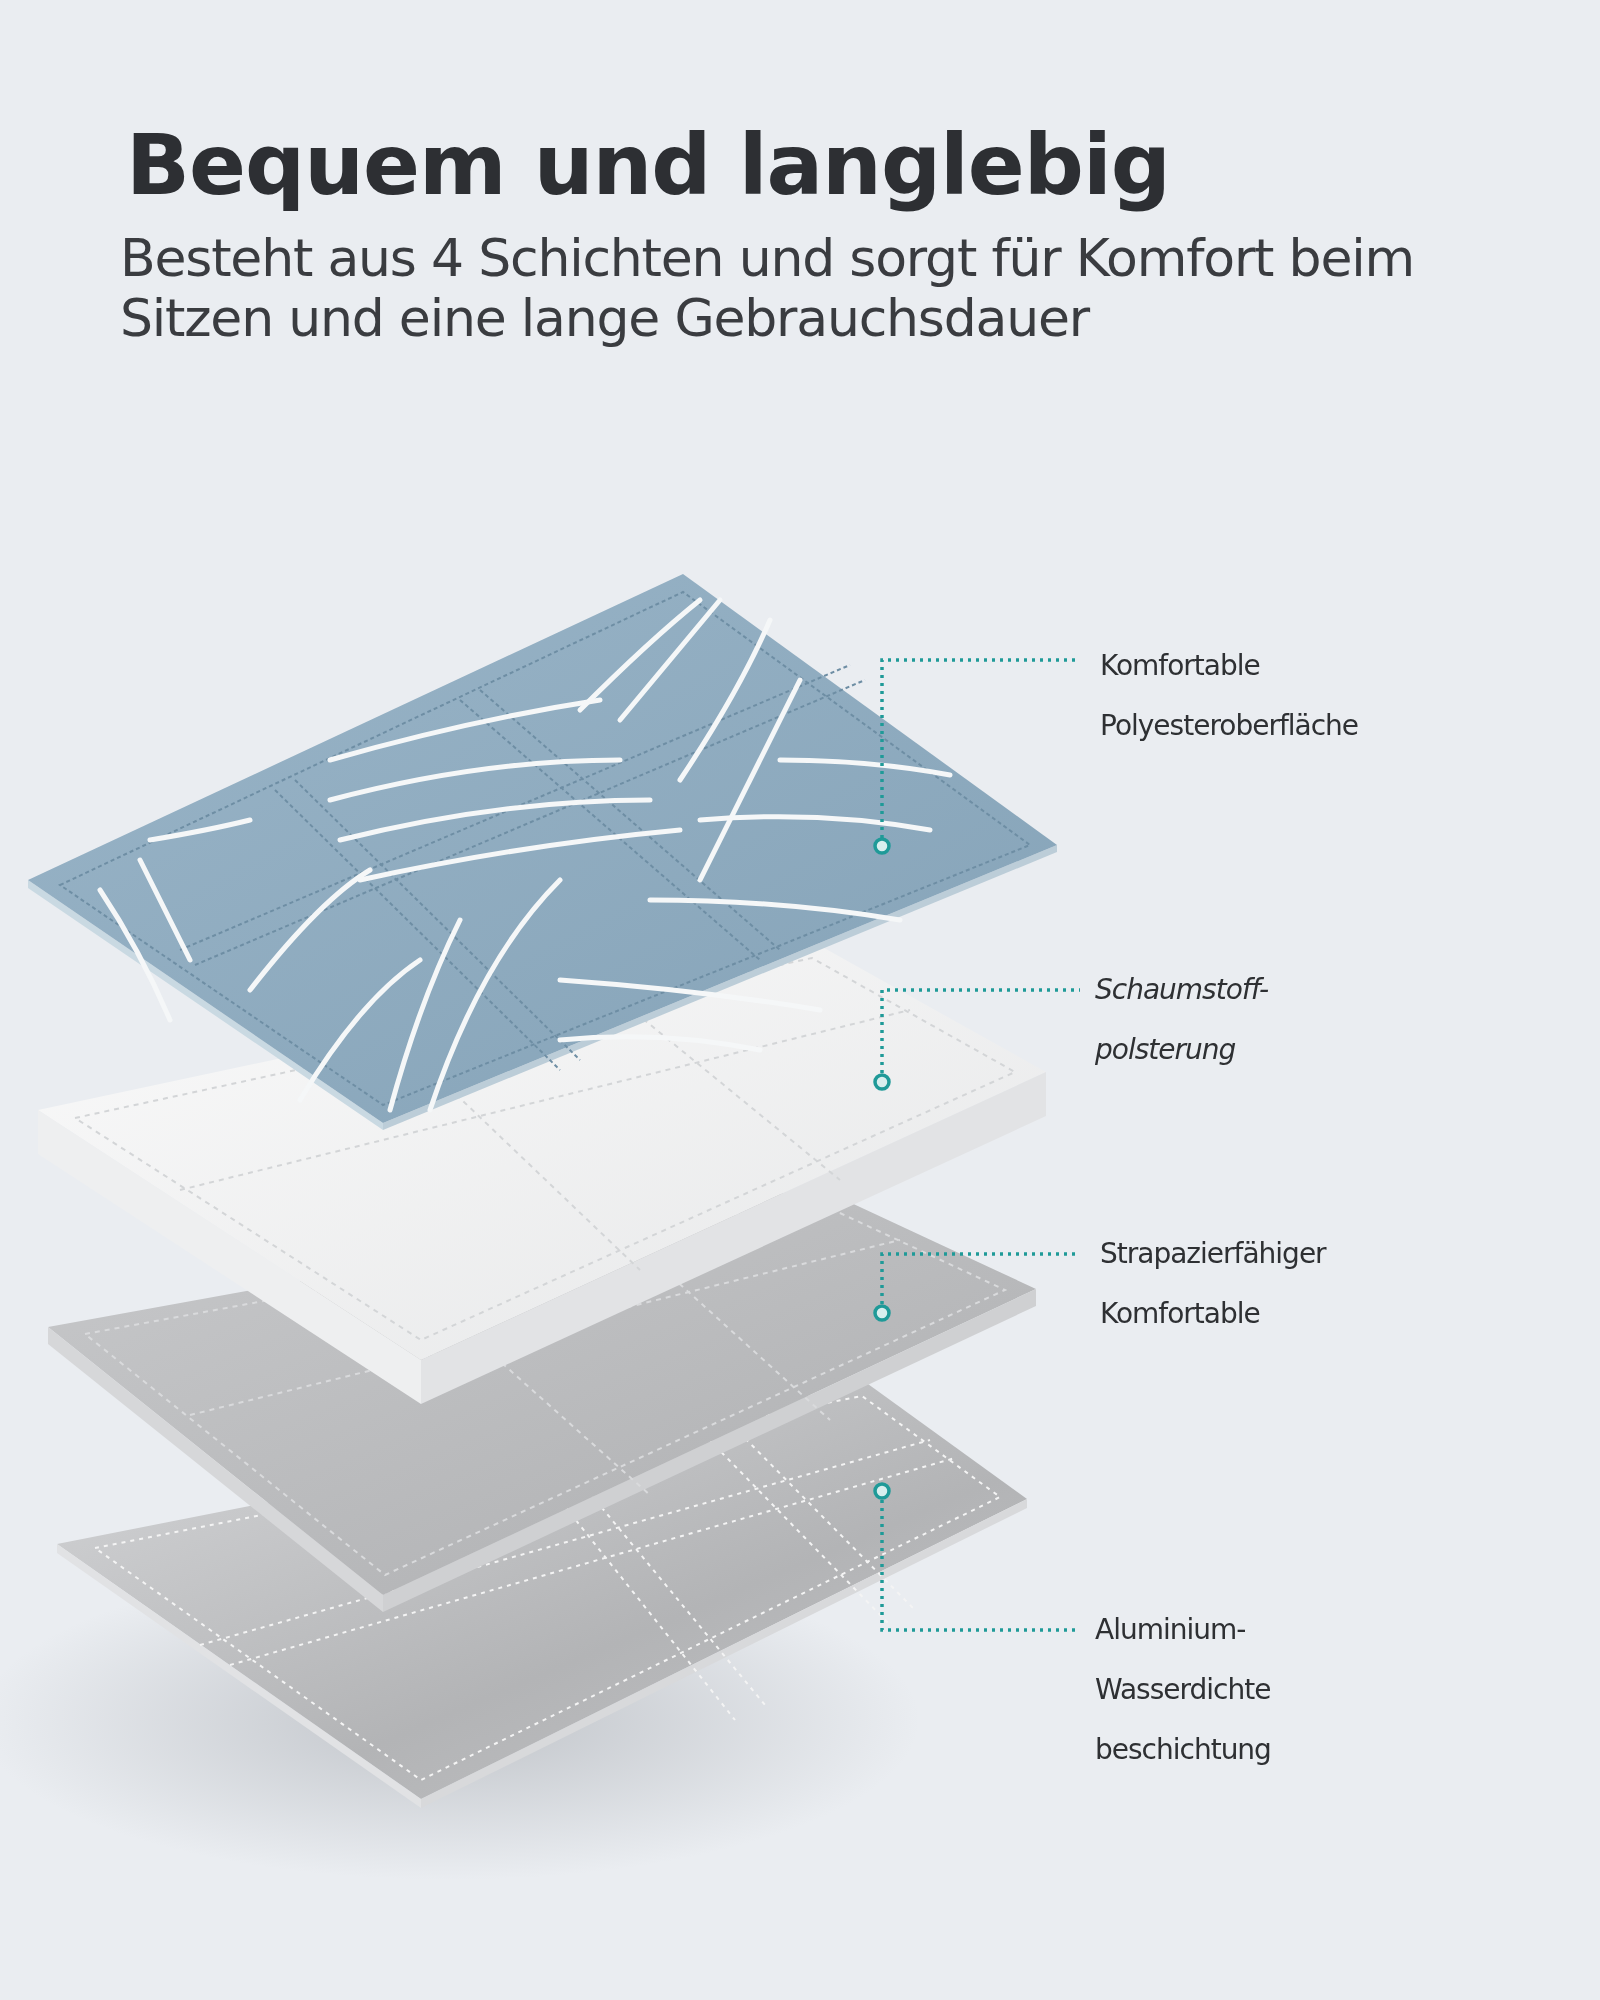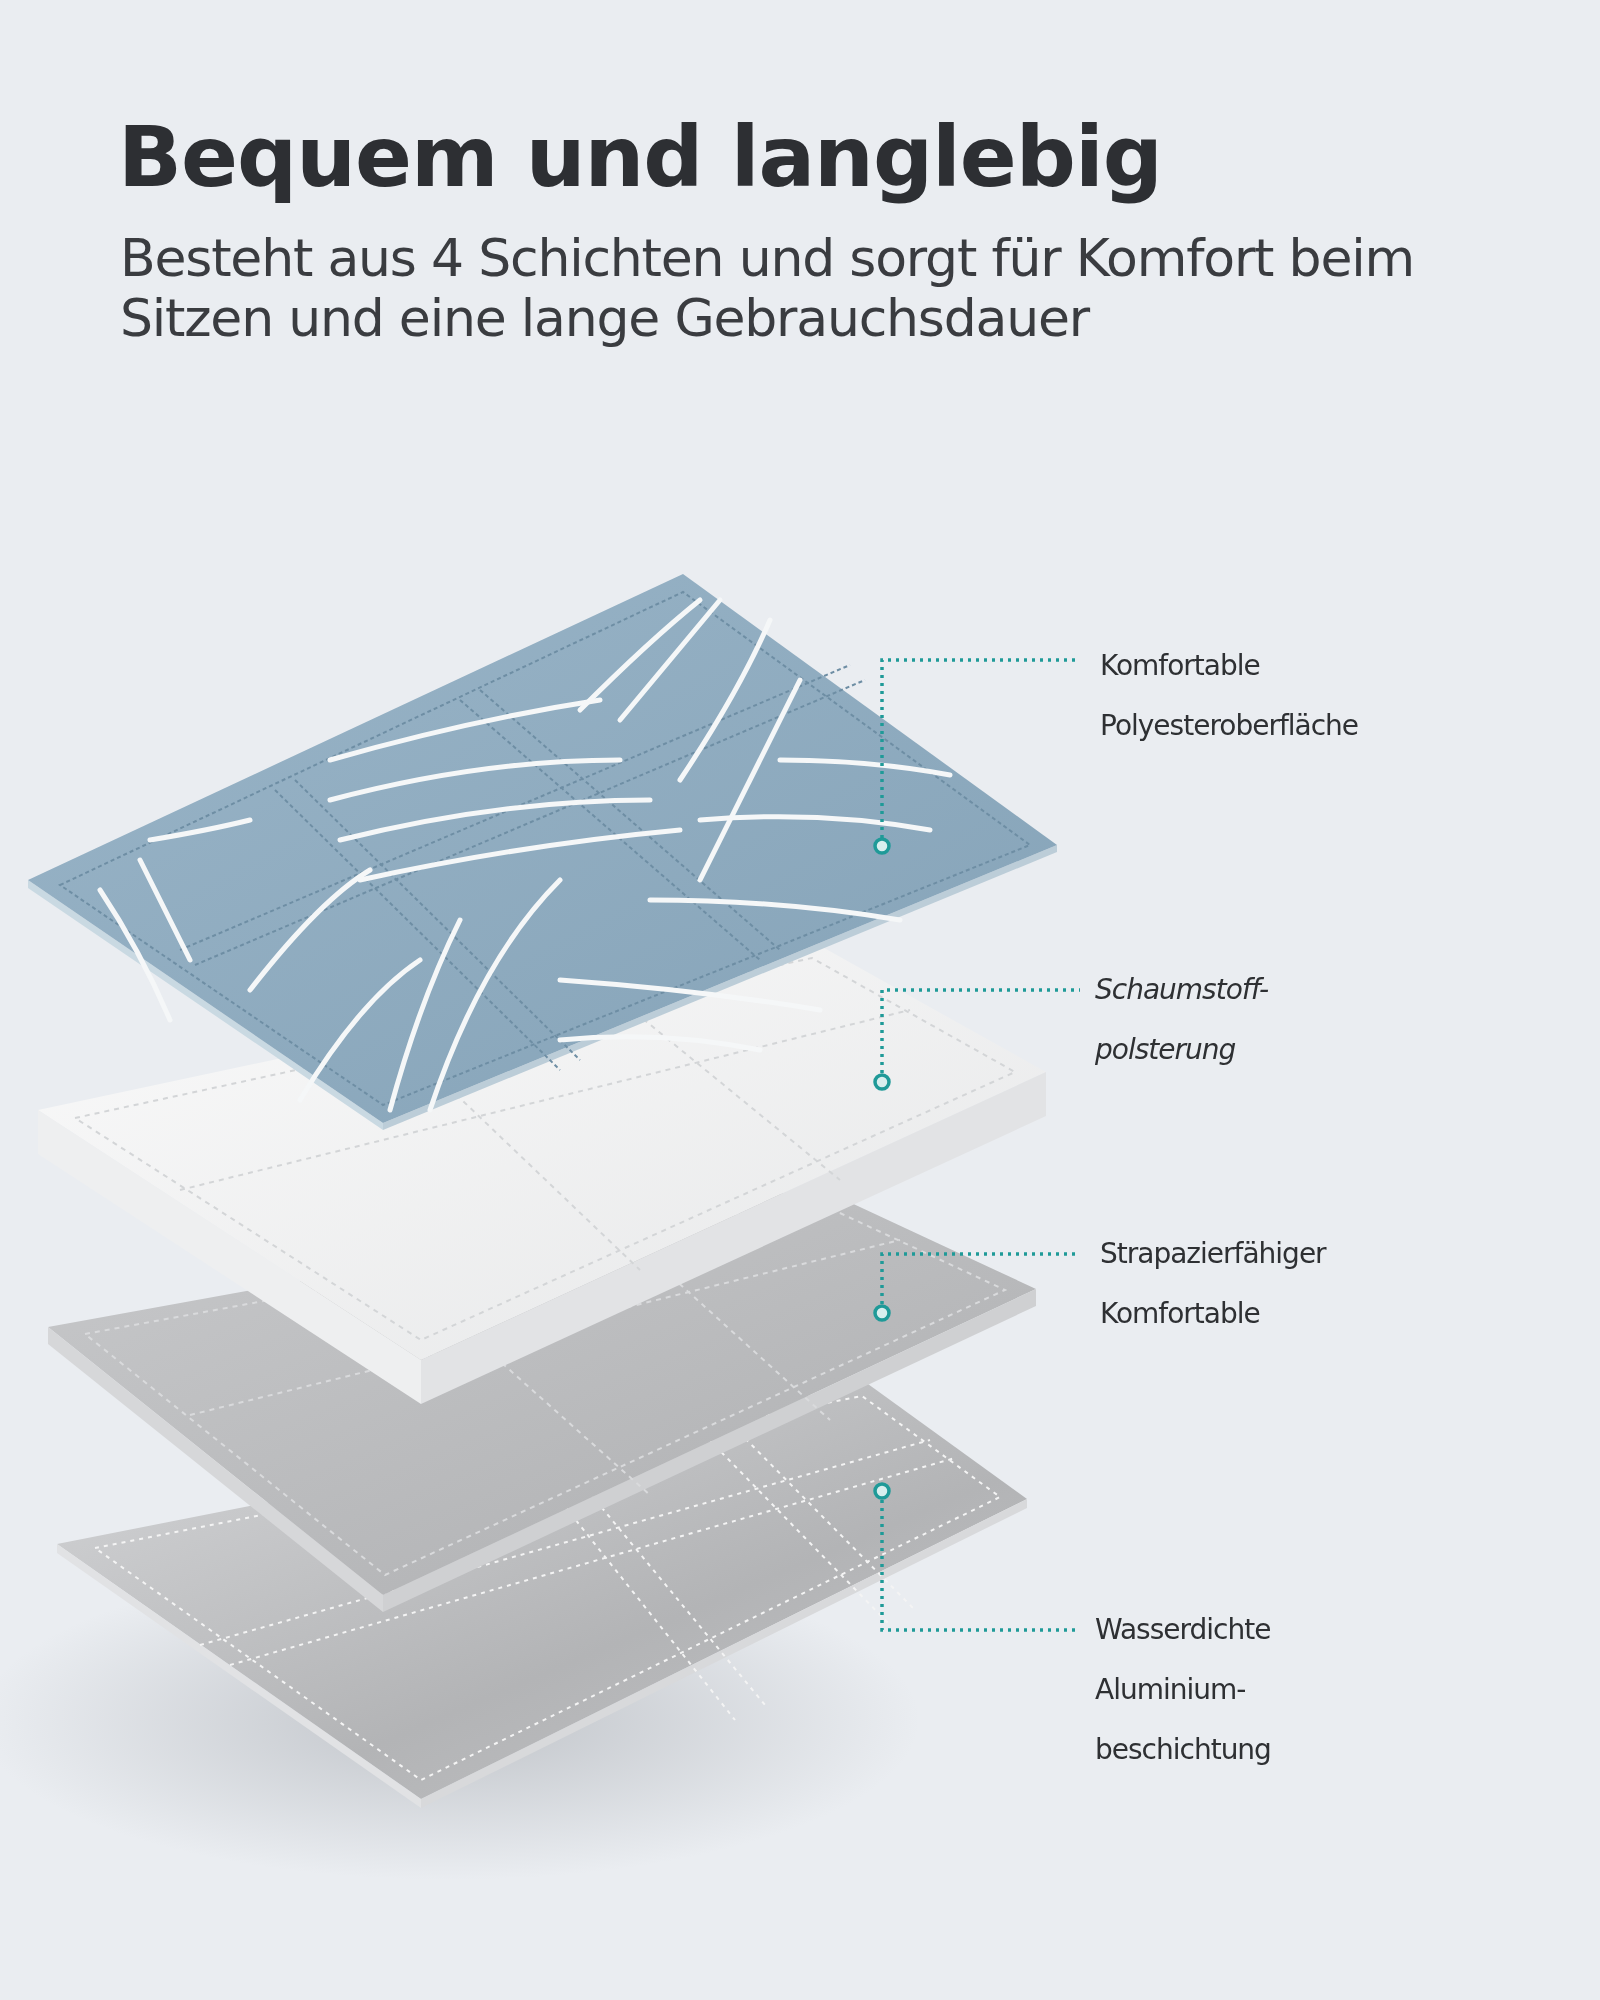--- a/index.html
+++ b/index.html
@@ -1,17 +1,17 @@
 <!DOCTYPE html>
 <html><head>
 <meta charset="utf-8">
 <style>
   html,body{margin:0;padding:0;}
   body{width:1600px;height:2000px;background:#eaedf1;position:relative;overflow:hidden;font-family:"DejaVu Sans","Liberation Sans",sans-serif;color:#2e3033;}
-  .title{position:absolute;left:118px;top:108px;font-size:84px;font-weight:bold;letter-spacing:-1px;margin:0;color:#2d2f33;}
+  .title{position:absolute;left:118px;top:108px;font-size:84px;font-weight:bold;letter-spacing:-1px;margin:8px;color:#2d2f33;}
   .subtitle{position:absolute;left:120px;top:228px;width:1400px;font-size:52px;line-height:60px;font-weight:normal;color:#3a3c40;letter-spacing:-1.2px;margin:0;}
   .stage{position:absolute;left:0;top:0;width:1600px;height:2000px;}
   .label{position:absolute;font-size:28px;line-height:60px;color:#2e3033;letter-spacing:-1px;}
 </style>
 </head>
 <body>
 
 <h1 class="title">Bequem und langlebig</h1>
 <p class="subtitle">Besteht aus 4 Schichten und sorgt für Komfort beim Sitzen und eine lange Gebrauchsdauer</p>
 
@@ -138,16 +138,16 @@
 </div>
 <div class="label" style="left:1095px;top:960px;font-style:italic;">
   <div>Schaumstoff-</div>
   <div>polsterung</div>
 </div>
 <div class="label" style="left:1100px;top:1224px;">
   <div>Strapazierfähiger</div>
   <div>Komfortable</div>
 </div>
 <div class="label" style="left:1095px;top:1600px;">
+  <div>Aluminium-</div>
   <div>Wasserdichte</div>
-  <div>Aluminium-</div>
   <div>beschichtung</div>
 </div>
 
 </body></html>

